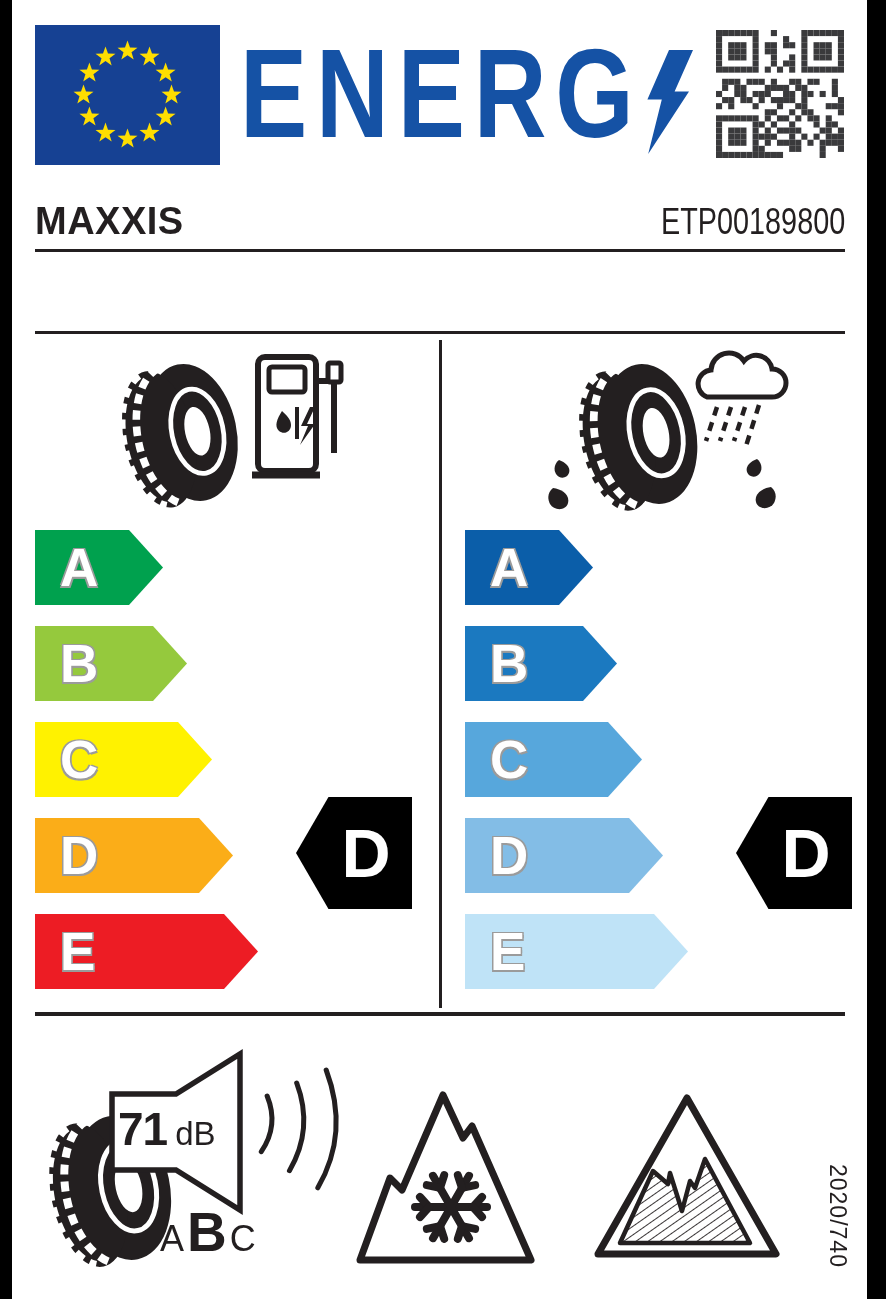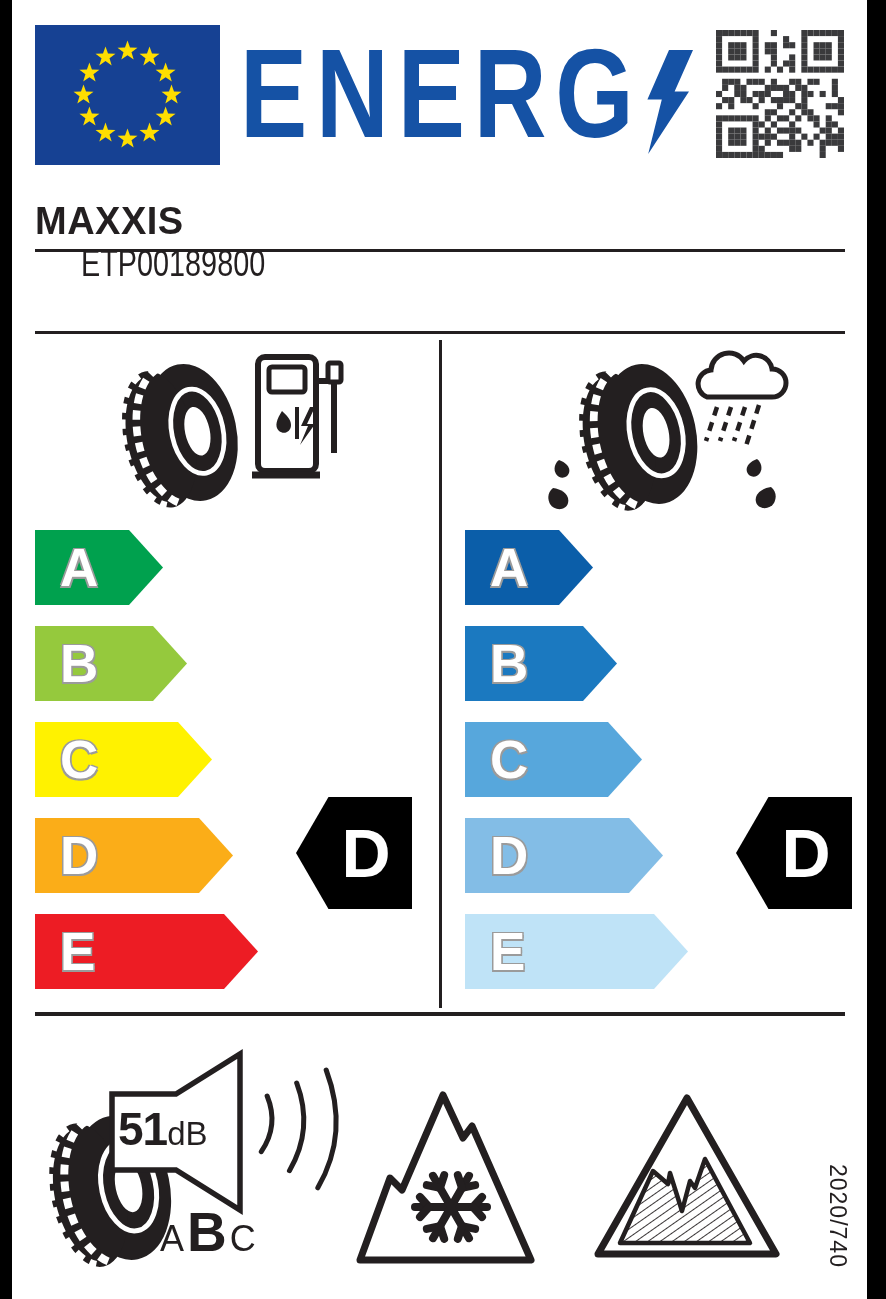--- a/index.html
+++ b/index.html
@@ -10,21 +10,21 @@
   #edge-r{right:0;width:19px;}
 
   
   #flag{position:absolute;left:35px;top:25px;}
   #energ{position:absolute;left:240px;top:40px;font-size:126px;line-height:108px;font-weight:700;
          color:#1552A5;letter-spacing:11px;transform:scaleX(.8);transform-origin:left top;white-space:nowrap;}
   #bolt{position:absolute;left:645px;top:50px;}
   #qr{position:absolute;left:716px;top:30px;}
 
   
-  .row{position:absolute;left:35px;right:41px;display:flex;justify-content:space-between;align-items:baseline;flex-direction:column;}
+  .row{position:absolute;left:35px;right:41px;display:flex;justify-content:space-between;align-items:baseline;}
   #row-supplier{top:200px;}
   #brand{font-size:38px;font-weight:700;letter-spacing:.5px;}
   #typeid{font-size:36px;font-weight:400;transform:scaleX(.8);transform-origin:right center;}
   #row-size{top:260px;}
   #designation{font-size:55px;font-weight:400;letter-spacing:1px;transform:scaleX(.82);transform-origin:left center;}
   #tclass{font-size:32px;transform:scaleX(.88);transform-origin:right center;}
   .rule{position:absolute;left:35px;right:41px;background:#231f20;height:3px;}
   #rule1{top:249px;} #rule2{top:331px;} #rule3{top:1012px;height:4px;}
   #vdivider{position:absolute;left:439px;top:340px;width:3px;height:668px;background:#231f20;}
 
@@ -51,21 +51,21 @@
          clip-path:polygon(28% 0,100% 0,100% 100%,28% 100%,0 50%);
          display:flex;align-items:center;justify-content:center;}
   .indicator span{color:#fff;font-size:68px;font-weight:700;padding-left:24px;line-height:1;}
   #fuel-ind{left:296px;} #wet-ind{left:736px;}
 
   
   #noise-tire{position:absolute;left:45px;top:1108px;}
   #speaker{position:absolute;left:108px;top:1046px;}
   #db-text{position:absolute;left:118px;top:1102px;width:120px;white-space:nowrap;}
   #db-text b{font-size:46px;font-weight:700;letter-spacing:-1px;}
-  #db-text i{font-style:normal;font-size:33px;font-weight:400;}
+  #db-text i{font-style:normal;font-size:33px;font-weight:400;margin-left:8px;}
   #waves{position:absolute;left:254px;top:1058px;}
   #abc{position:absolute;left:160px;top:1205px;display:flex;align-items:baseline;gap:3px;}
   #abc span{font-size:36px;font-weight:400;line-height:1;}
   #abc span.active{font-size:55px;font-weight:700;}
   #snow{position:absolute;left:352px;top:1090px;}
   #ice{position:absolute;left:592px;top:1092px;}
   #reg{position:absolute;left:824px;top:1164px;writing-mode:vertical-rl;font-size:23px;letter-spacing:1px;}
 </style>
 </head>
 <body>
@@ -427,21 +427,21 @@
 
   <div id="rule3" class="rule"></div>
 
   <svg id="noise-tire" width="130" height="165" viewBox="0 0 130 160">
     <use href="#tyre-sym"></use>
   </svg>
   <svg id="speaker" width="140" height="172" viewBox="0 0 140 172">
     <path d="M4 48 H68 L132 8 V164 L68 124 H4 Z" fill="#fff" stroke="#231f20" stroke-width="5.5"></path>
   </svg>
   <div id="db-text">
-    <b>51</b><i>dB</i>
+    <b>71</b><i>dB</i>
   </div>
   <svg id="waves" width="100" height="140" viewBox="0 0 100 140">
     <g fill="none" stroke="#231f20" stroke-width="5" stroke-linecap="round" transform="rotate(6 50 70)">
       <path d="M10 42 q15 28 0 56"></path>
       <path d="M38 26 q22 44 2 88"></path>
       <path d="M66 10 q30 60 4 118"></path>
     </g>
   </svg>
   <div id="abc">
     <span>A</span>

